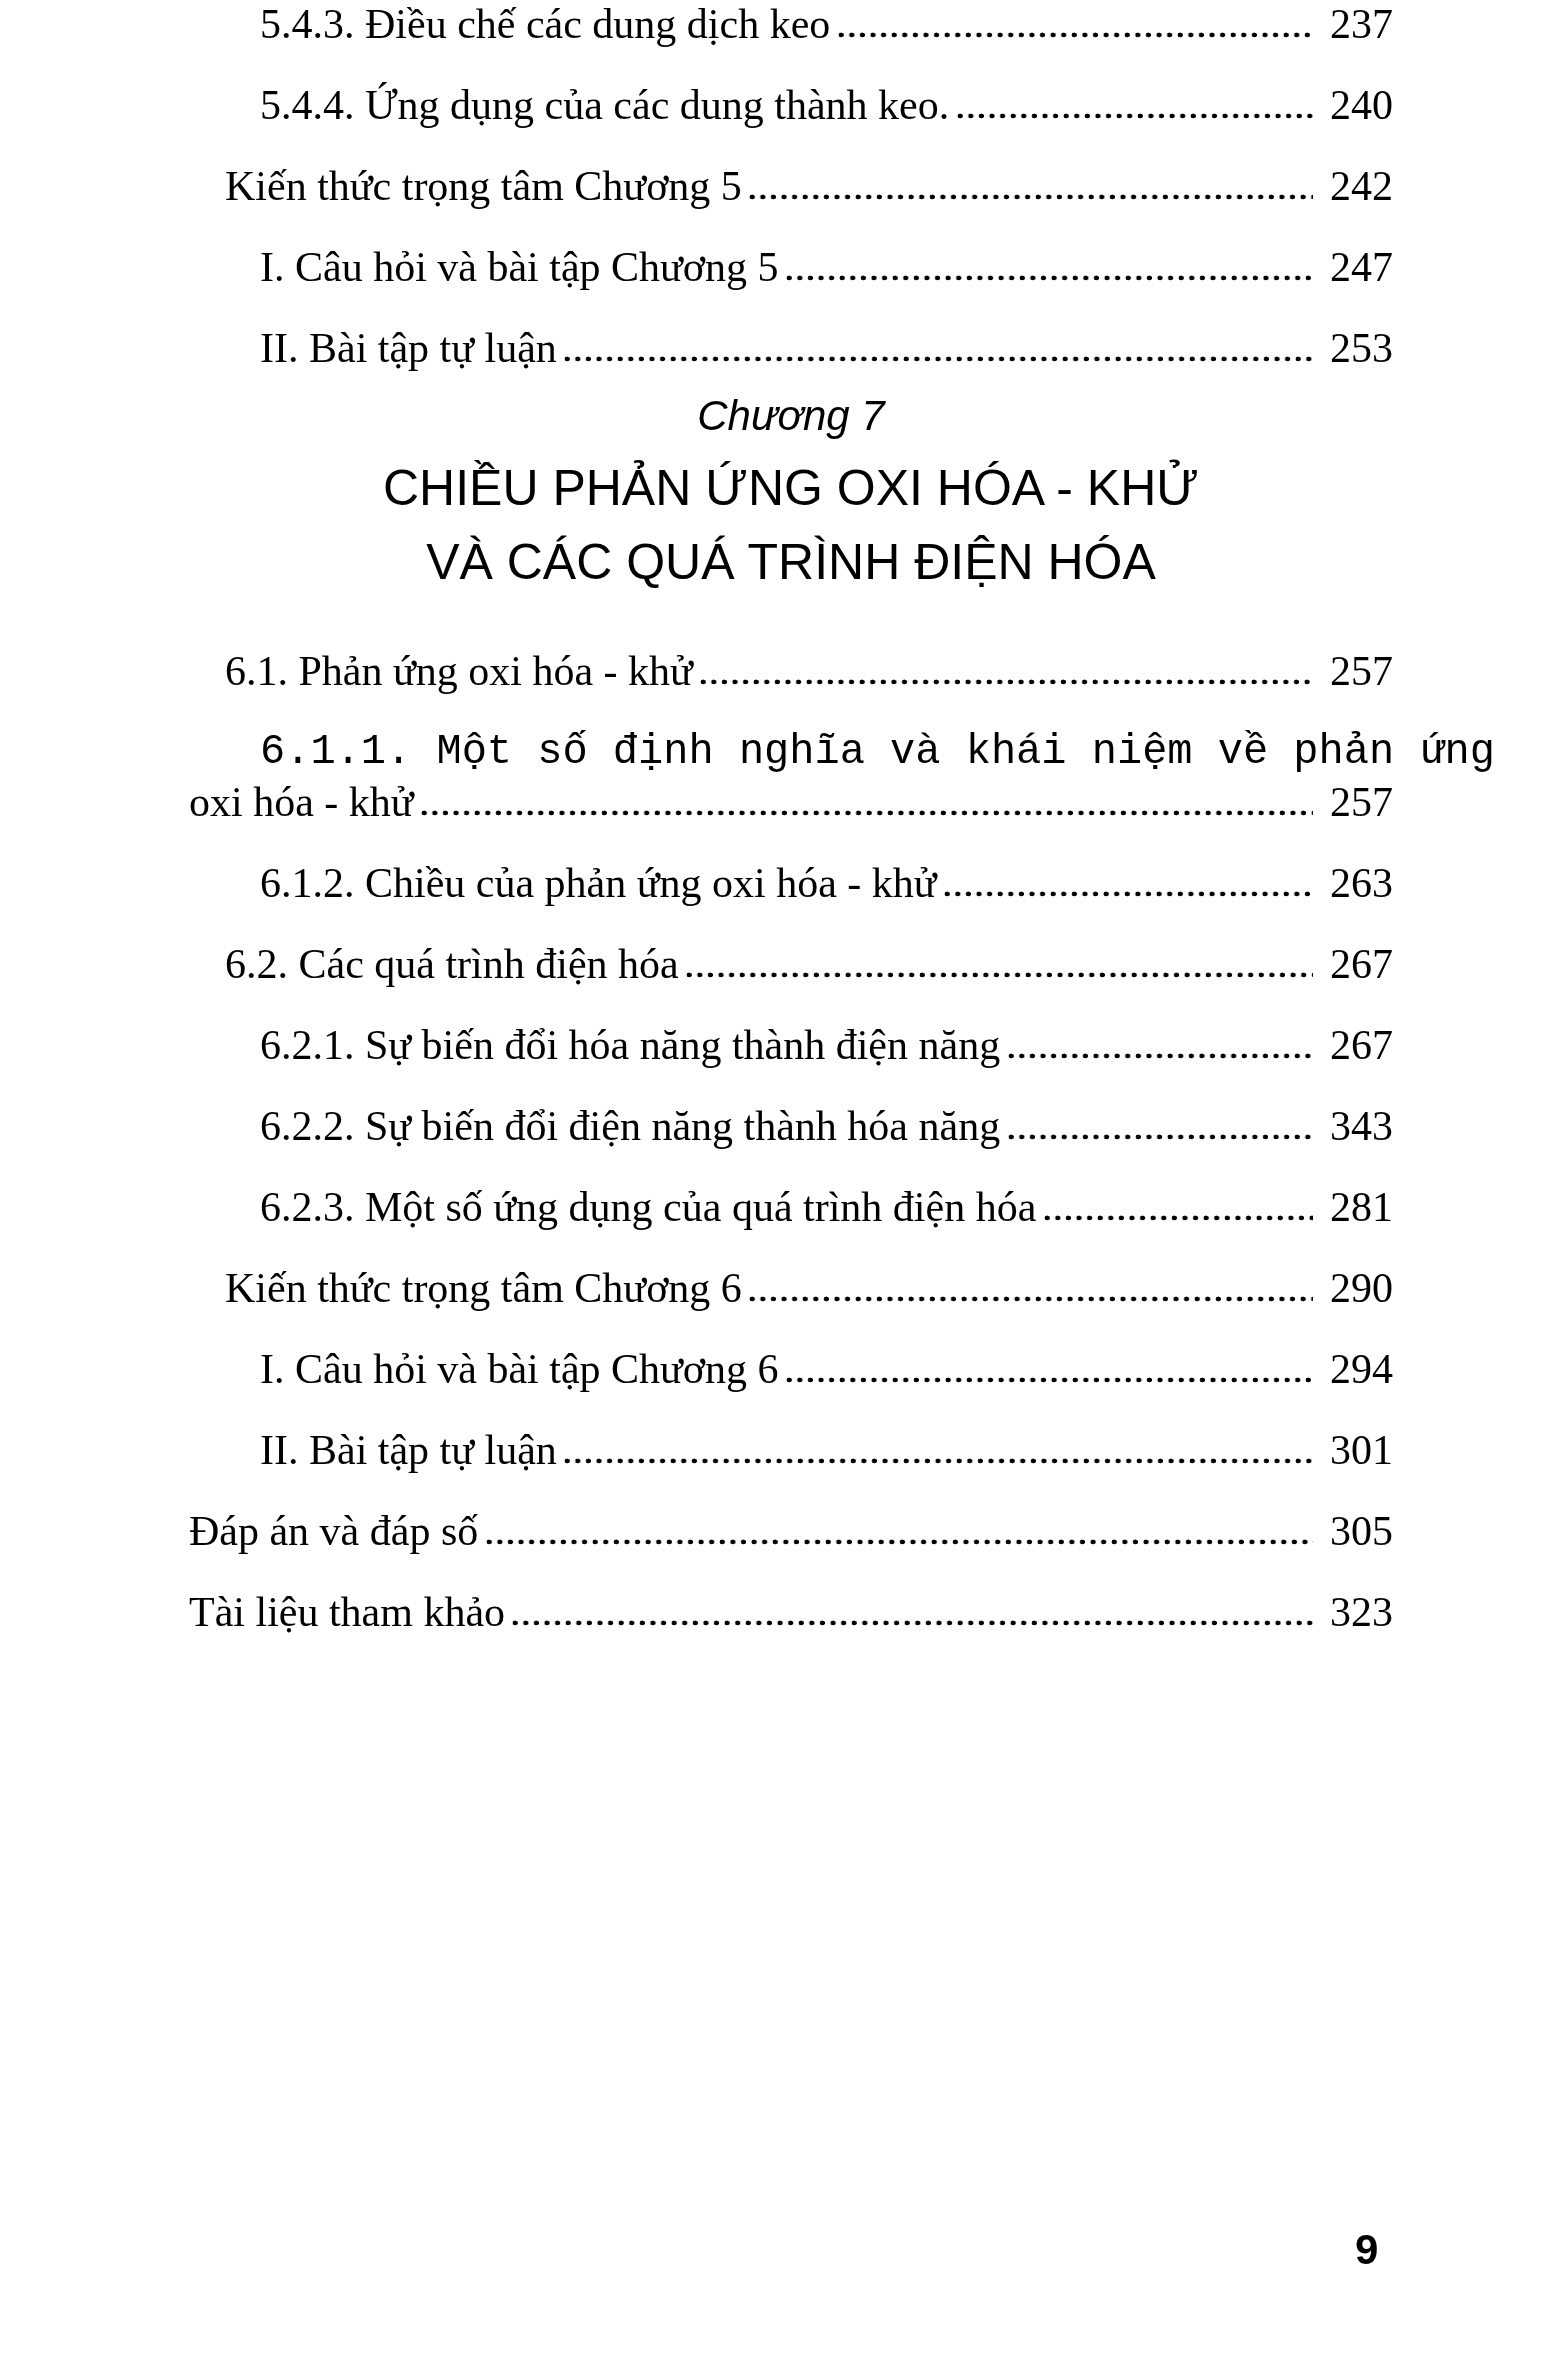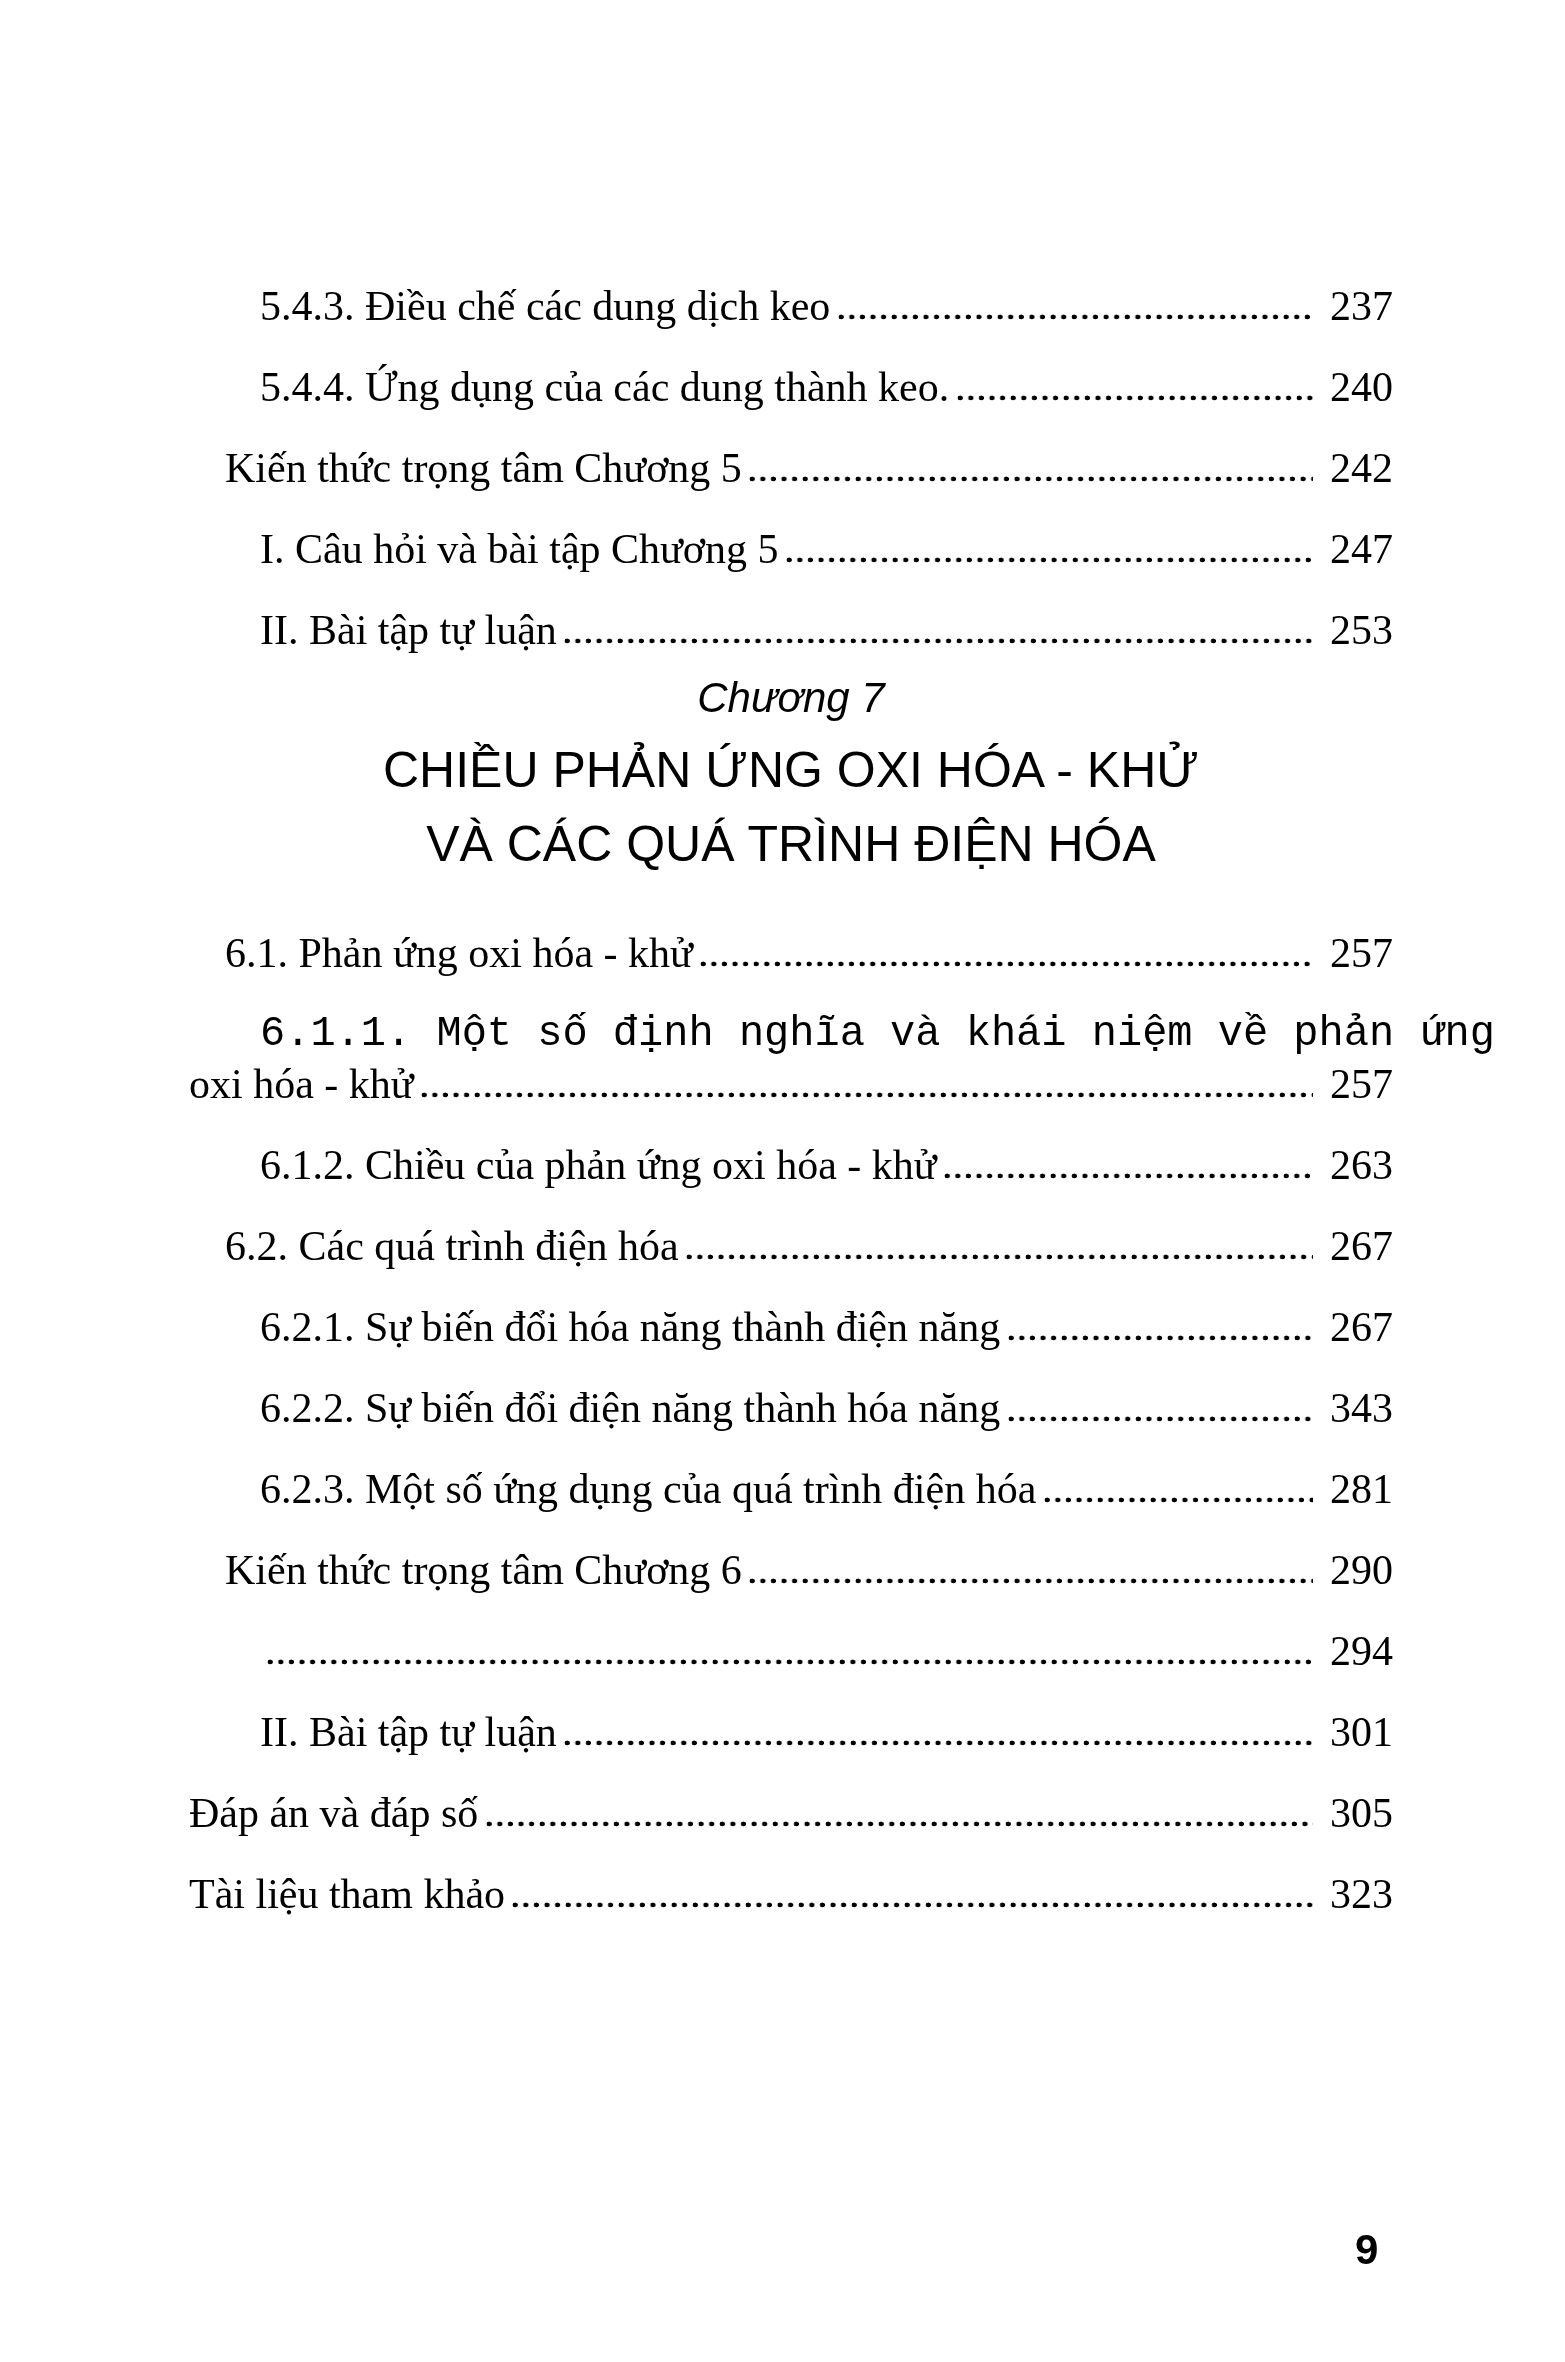--- a/index.html
+++ b/index.html
@@ -8,21 +8,20 @@
     height: 2363px;
     background: #ffffff;
     color: #000000;
     position: relative;
     font-family: "Liberation Serif", serif;
     overflow: hidden;
   }
   .toc {
     margin-left: 189px;
     width: 1204px;
-    padding-top: 282px;
     font-size: 42px;
   }
   .toc-row {
     display: flex;
     align-items: baseline;
     line-height: 48px;
     margin-bottom: 33px;
   }
   .toc-row.indent { padding-left: 71px; }
   .toc-row.bold .label { font-weight: normal; margin-left: 36px; }
@@ -146,20 +145,21 @@
         <span class="label">6.2.3. Một số ứng dụng của quá trình điện hóa </span>
         <span class="leader"></span>
         <span class="pagenum">281</span>
       </div>
       <div class="toc-row bold">
         <span class="label">Kiến thức trọng tâm Chương 6</span>
         <span class="leader"></span>
         <span class="pagenum">290</span>
       </div>
       <div class="toc-row indent">
+        <span class="label">I. Câu hỏi và bài tập Chương 6</span>
         <span class="leader"></span>
         <span class="pagenum">294</span>
       </div>
       <div class="toc-row indent">
         <span class="label">II. Bài tập tự luận</span>
         <span class="leader"></span>
         <span class="pagenum">301</span>
       </div>
       <div class="toc-row">
         <span class="label">Đáp án và đáp số </span>

